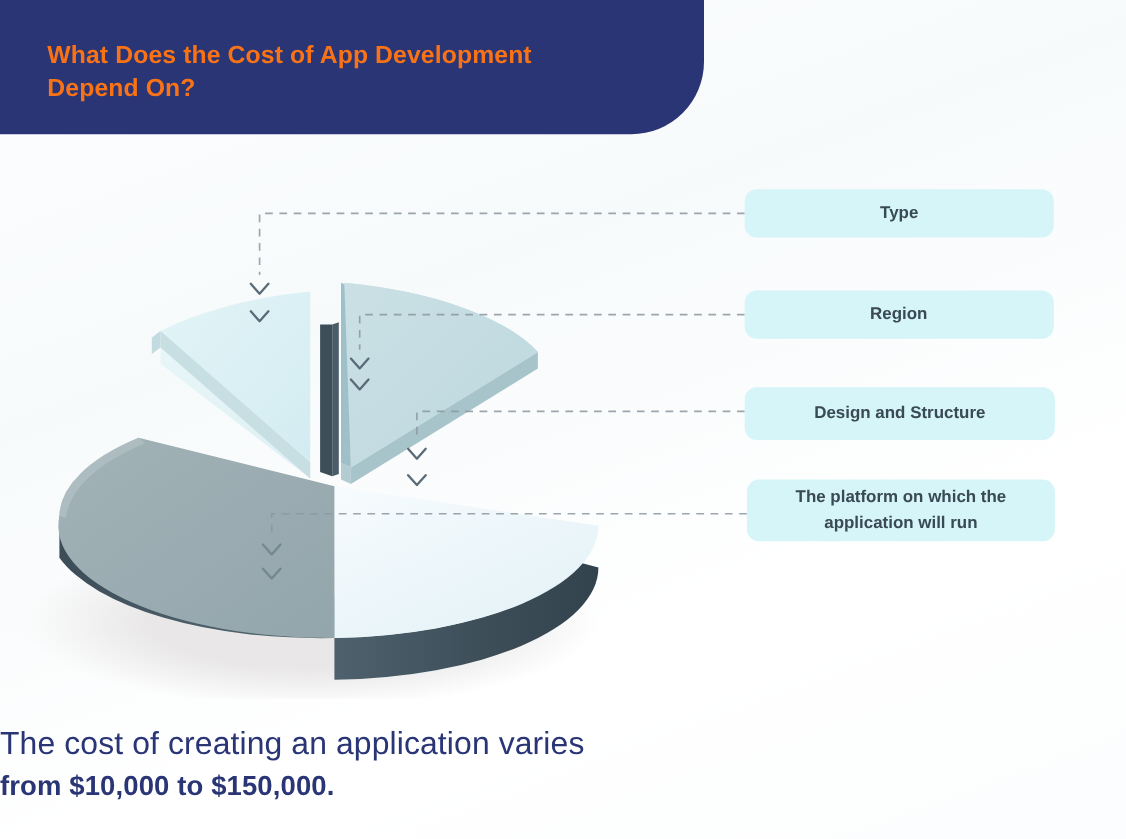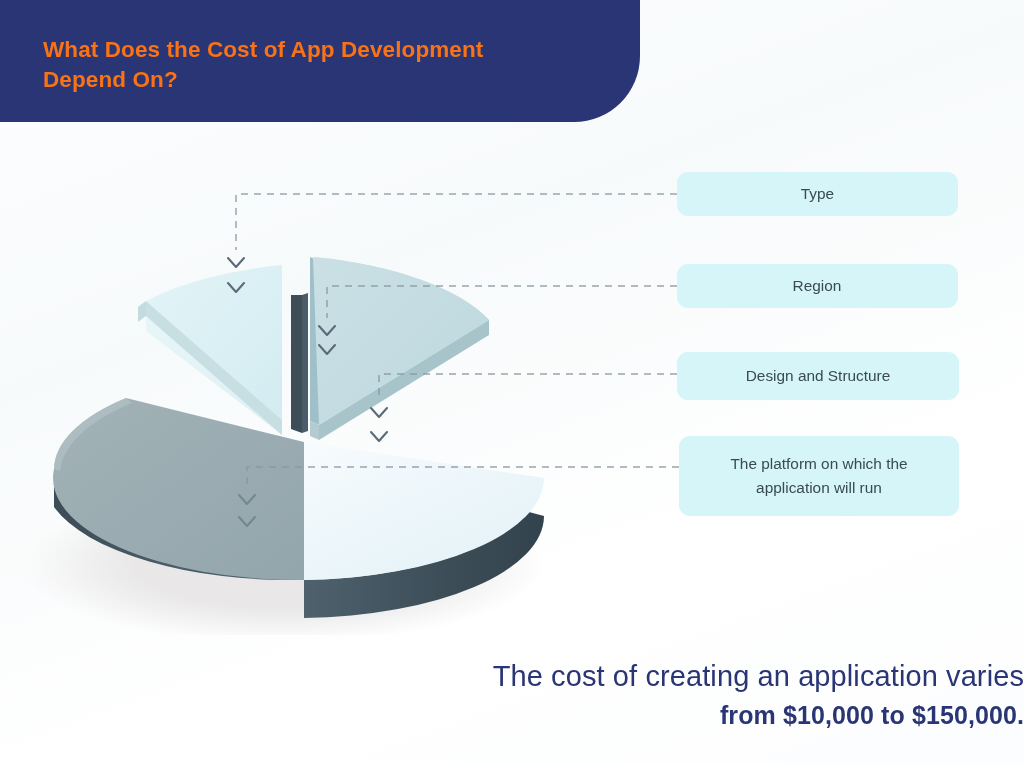--- a/index.html
+++ b/index.html
@@ -74,33 +74,34 @@
     color: #3a4a55;
     font-size: 15.4px;
     line-height: 1.55;
     text-align: center;
     display: flex;
     align-items: center;
     justify-content: center;
     z-index: 6;
     box-sizing: border-box;
     padding: 4px 14px;
+    font-weight: bold;
   }
   #label-box-0 { left: 677px; top: 172px; width: 281px; height: 44px; }
   #label-box-1 { left: 677px; top: 264px; width: 281px; height: 44px; padding-left: 13px; }
   #label-box-2 { left: 677px; top: 352px; width: 282px; height: 48px; }
-  #label-box-3 { left: 679px; top: 436px; width: 280px; height: 80px; }
+  #label-box-3 { left: 679px; top: 436px; width: 280px; height: 56px; }
 
   
   #caption {
     position: absolute;
     left: 0;
     top: 655px;
     width: 1024px;
-    text-align: right;
+    text-align: left;
     color: #2a3576;
     z-index: 6;
   }
   #caption-line-1 {
     display: block;
     font-size: 29px;
     font-weight: normal;
     letter-spacing: 0.1px;
     line-height: 1.45;
   }

